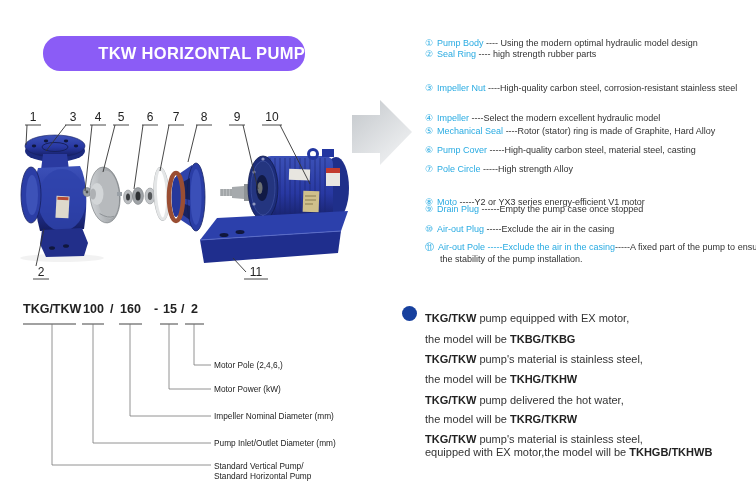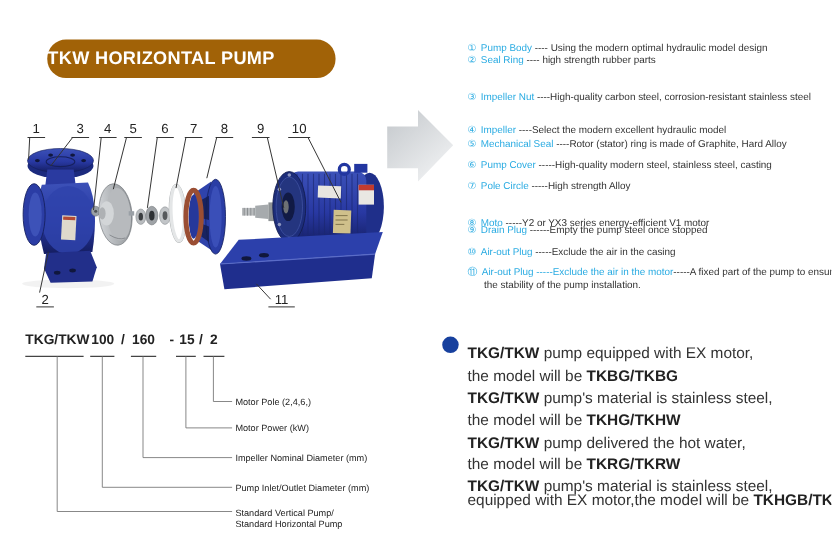--- a/index.html
+++ b/index.html
@@ -1,20 +1,20 @@
 <!DOCTYPE html>
 <html><head>
 <meta charset="utf-8">
 <style>
   html,body{margin:0;padding:0;background:#fff;}
   #canvas{position:relative;width:756px;height:500px;background:#fff;overflow:hidden;
           font-family:"Liberation Sans",sans-serif;color:#333;}
   
   .banner{position:absolute;left:43px;top:36px;width:262px;height:35px;border-radius:17px;
-          background:#a16207;display:flex;align-items:center;justify-content:flex-start;}
+          background:#8b5cf6;display:flex;align-items:center;justify-content:flex-end;}
   .banner span{color:#fff;font-weight:bold;font-size:16.5px;letter-spacing:.3px;}
   
   #diagram{position:absolute;left:0;top:88px;}
   #diagram text{font-family:"Liberation Sans",sans-serif;}
   .callout{font-size:12px;fill:#222;}
   .lead{stroke:#333;stroke-width:.9;fill:none;}
   
   .part-row{position:absolute;left:425px;white-space:nowrap;font-size:9px;line-height:12px;}
   .part-row.wrap{white-space:normal;width:326px;padding-left:15px;text-indent:-15px;}
   .cnum{color:#29abe2;margin-right:4px;}
@@ -23,21 +23,21 @@
   
   #modelfig{position:absolute;left:0;top:295px;}
   #modelfig text{font-family:"Liberation Sans",sans-serif;}
   .token{font-size:12.5px;font-weight:bold;fill:#222;}
   .mlabel{font-size:8.3px;fill:#222;}
   .mline{stroke:#777;stroke-width:.8;fill:none;}
   .uline{stroke:#444;stroke-width:1.1;}
   
   #variants{position:absolute;left:395px;top:300px;width:300px;}
   .bullet{position:absolute;left:7px;top:6px;width:15px;height:15px;border-radius:50%;background:#17409e;}
-  .vline{position:absolute;left:30px;font-size:14px;white-space:nowrap;color:#333;}
+  .vline{position:absolute;left:30px;font-size:11px;white-space:nowrap;color:#333;}
   .vb{font-weight:bold;color:#222;}
 </style>
 </head>
 <body>
 
 <div id="canvas">
 
   <div class="banner">
     <span>TKW HORIZONTAL PUMP</span>
   </div>
@@ -188,26 +188,26 @@
       </g>
     </g>
   </svg>
 
   <div>
     <div class="part-row" style="top:37px"><span class="cnum">①</span><span class="pname">Pump Body</span><span class="pdesc"> ---- Using the modern optimal hydraulic model design</span></div>
     <div class="part-row" style="top:48px"><span class="cnum">②</span><span class="pname">Seal Ring</span><span class="pdesc"> ---- high strength rubber parts</span></div>
     <div class="part-row" style="top:82px"><span class="cnum">③</span><span class="pname">Impeller Nut</span><span class="pdesc"> ----High-quality carbon steel, corrosion-resistant stainless steel</span></div>
     <div class="part-row" style="top:112px"><span class="cnum">④</span><span class="pname">Impeller</span><span class="pdesc"> ----Select the modern excellent hydraulic model</span></div>
     <div class="part-row" style="top:125px"><span class="cnum">⑤</span><span class="pname">Mechanical Seal</span><span class="pdesc"> ----Rotor (stator) ring is made of Graphite, Hard Alloy</span></div>
-    <div class="part-row" style="top:144px"><span class="cnum">⑥</span><span class="pname">Pump Cover</span><span class="pdesc"> -----High-quality modern steel, stainless steel, casting</span></div>
+    <div class="part-row" style="top:144px"><span class="cnum">⑥</span><span class="pname">Pump Cover</span><span class="pdesc"> -----High-quality carbon steel, material steel, casting</span></div>
     <div class="part-row" style="top:163px"><span class="cnum">⑦</span><span class="pname">Pole Circle</span><span class="pdesc"> -----High strength Alloy</span></div>
     <div class="part-row" style="top:196px"><span class="cnum">⑧</span><span class="pname">Moto</span><span class="pdesc"> -----Y2 or YX3 series energy-efficient V1 motor</span></div>
-    <div class="part-row" style="top:203px"><span class="cnum">⑨</span><span class="pname">Drain Plug</span><span class="pdesc"> ------Empty the pump steel once stopped</span></div>
+    <div class="part-row" style="top:203px"><span class="cnum">⑨</span><span class="pname">Drain Plug</span><span class="pdesc"> ------Empty the pump case once stopped</span></div>
     <div class="part-row" style="top:223px"><span class="cnum">⑩</span><span class="pname">Air-out Plug</span><span class="pdesc"> -----Exclude the air in the casing</span></div>
-    <div class="part-row wrap" style="top:241px"><span class="cnum">⑪</span><span class="pname">Air-out Plug -----Exclude the air in the motor</span><span class="pdesc">-----A fixed part of the pump to ensure the stability of the pump installation.</span></div>
+    <div class="part-row wrap" style="top:241px"><span class="cnum">⑪</span><span class="pname">Air-out Pole -----Exclude the air in the casing</span><span class="pdesc">-----A fixed part of the pump to ensure the stability of the pump installation.</span></div>
   </div>
 
   <svg id="modelfig" width="360" height="195" viewBox="0 0 360 195">
     <text class="token" x="23" y="18">TKG/TKW</text>
     <text class="token" x="83" y="18">100</text>
     <text class="token" x="110" y="18">/</text>
     <text class="token" x="120" y="18">160</text>
     <text class="token" x="154" y="18">-</text>
     <text class="token" x="163" y="18">15</text>
     <text class="token" x="181" y="18">/</text>

